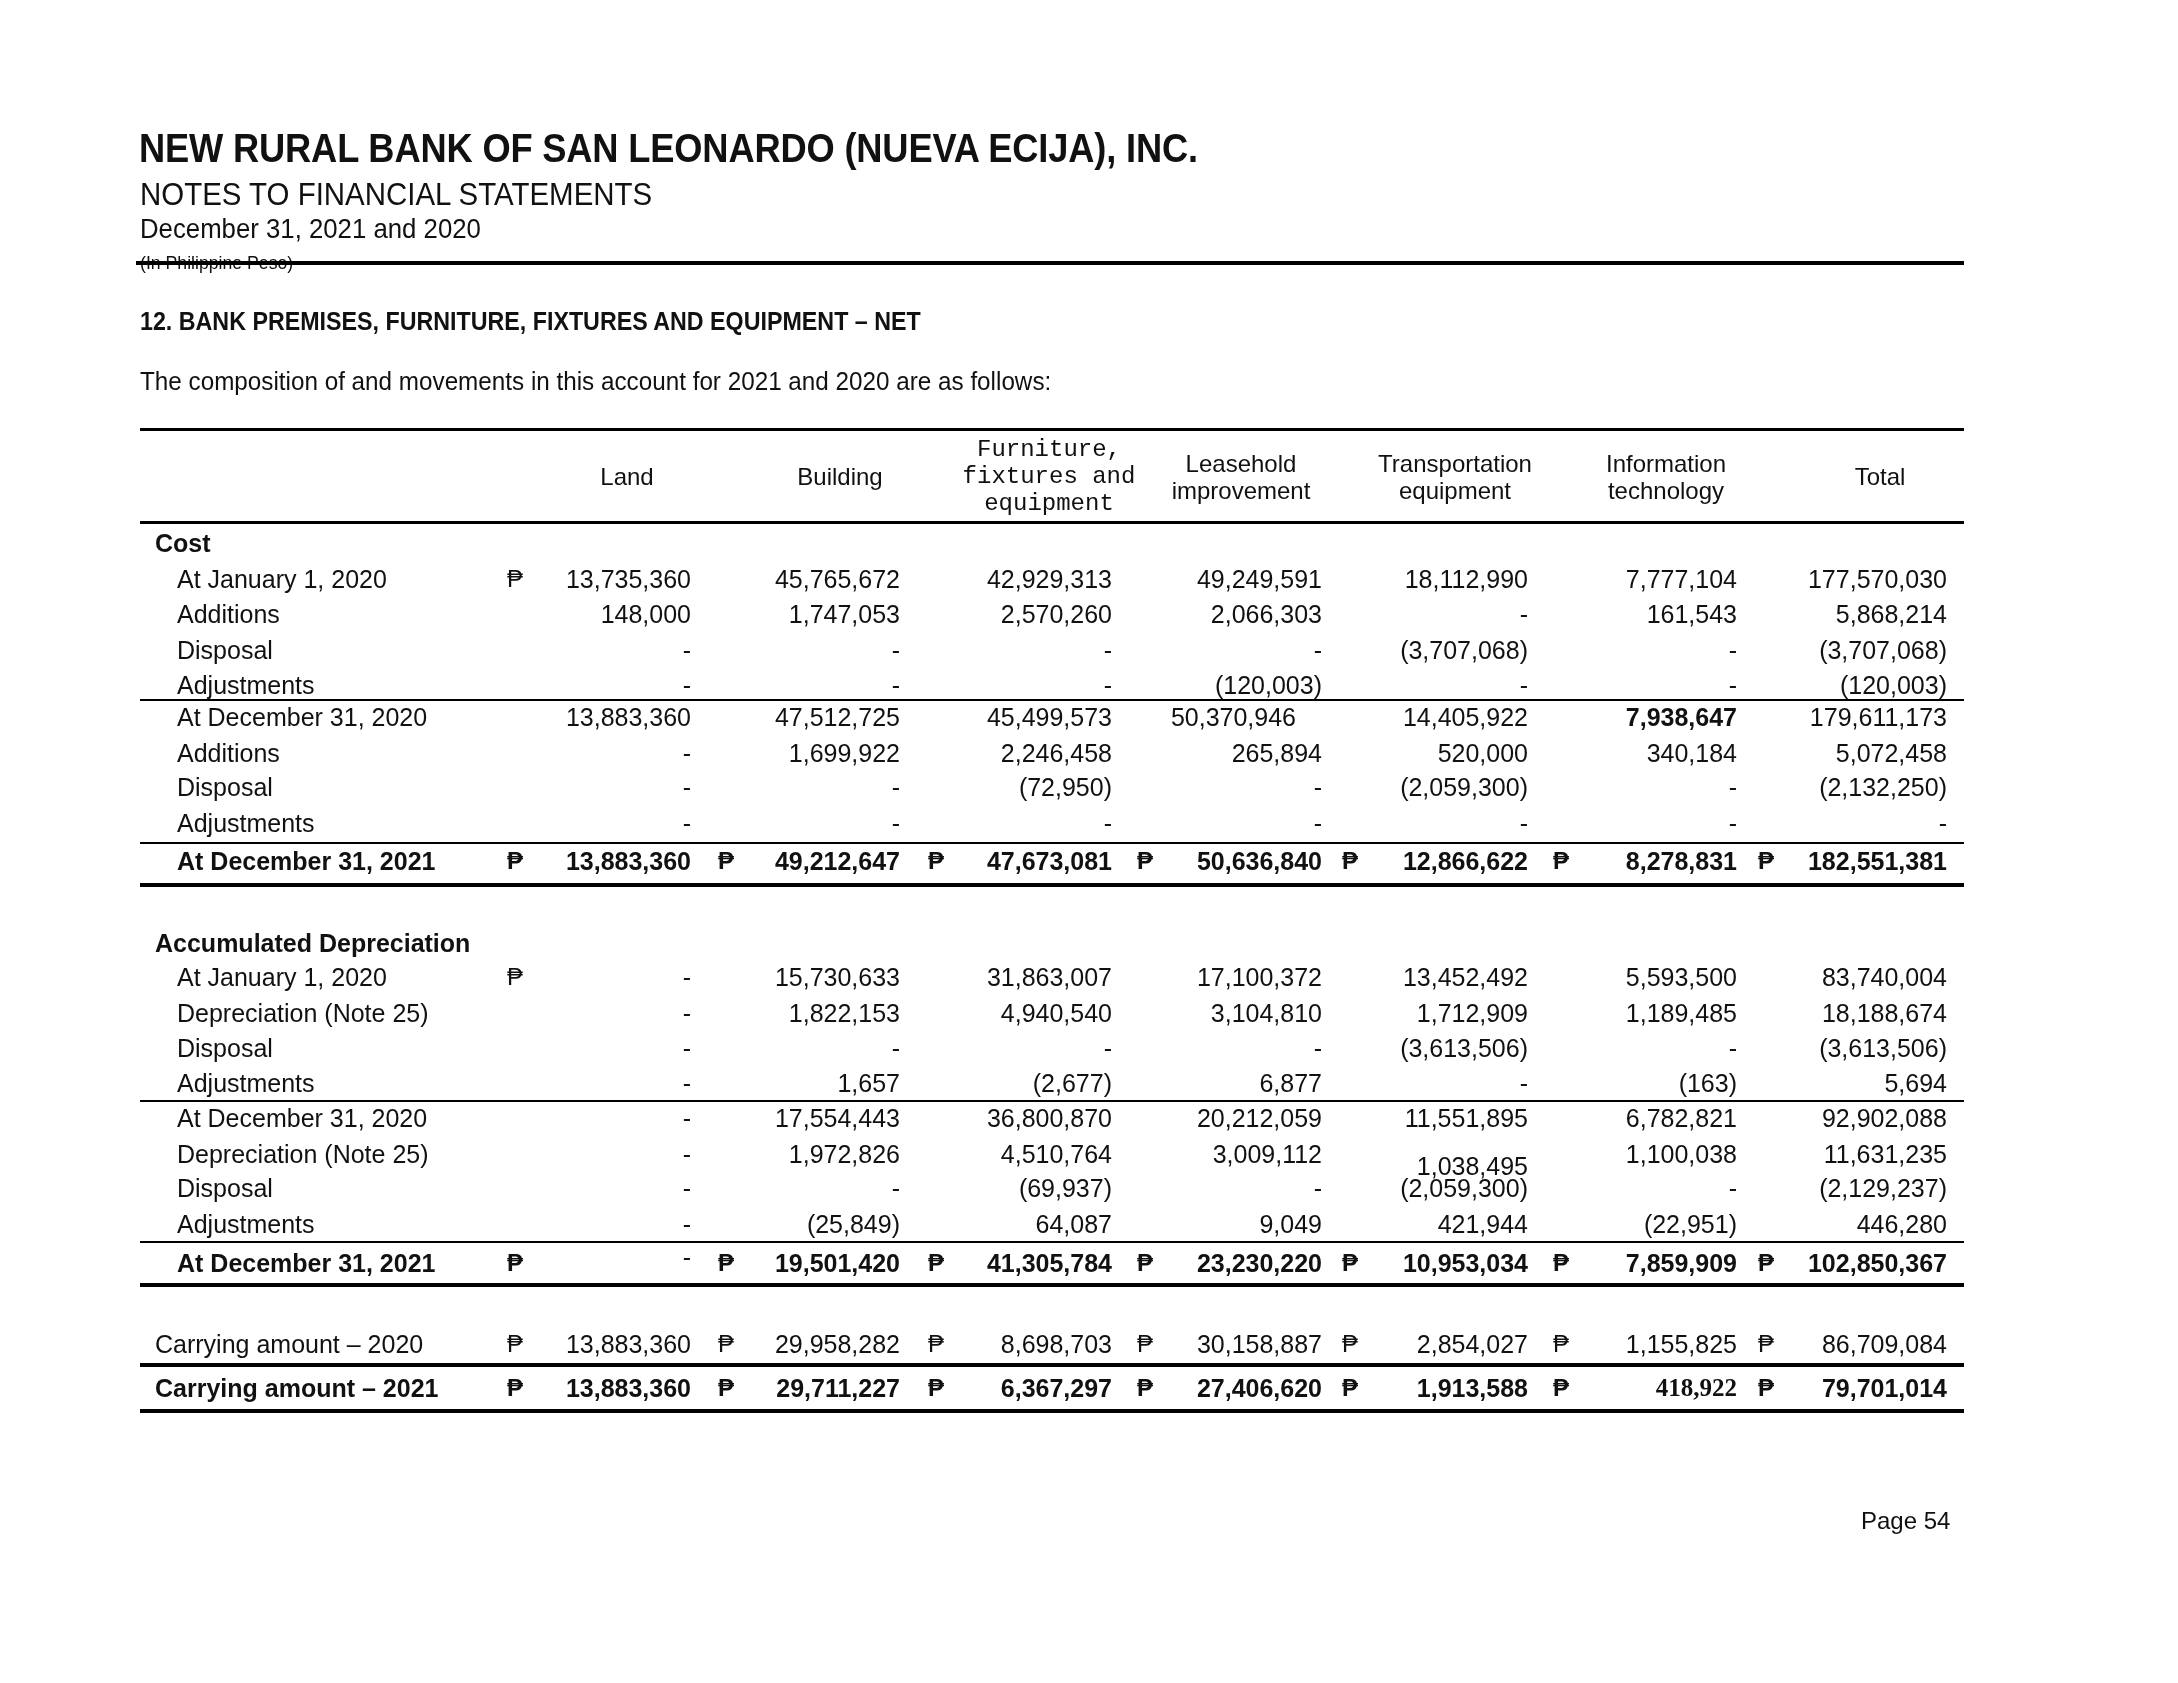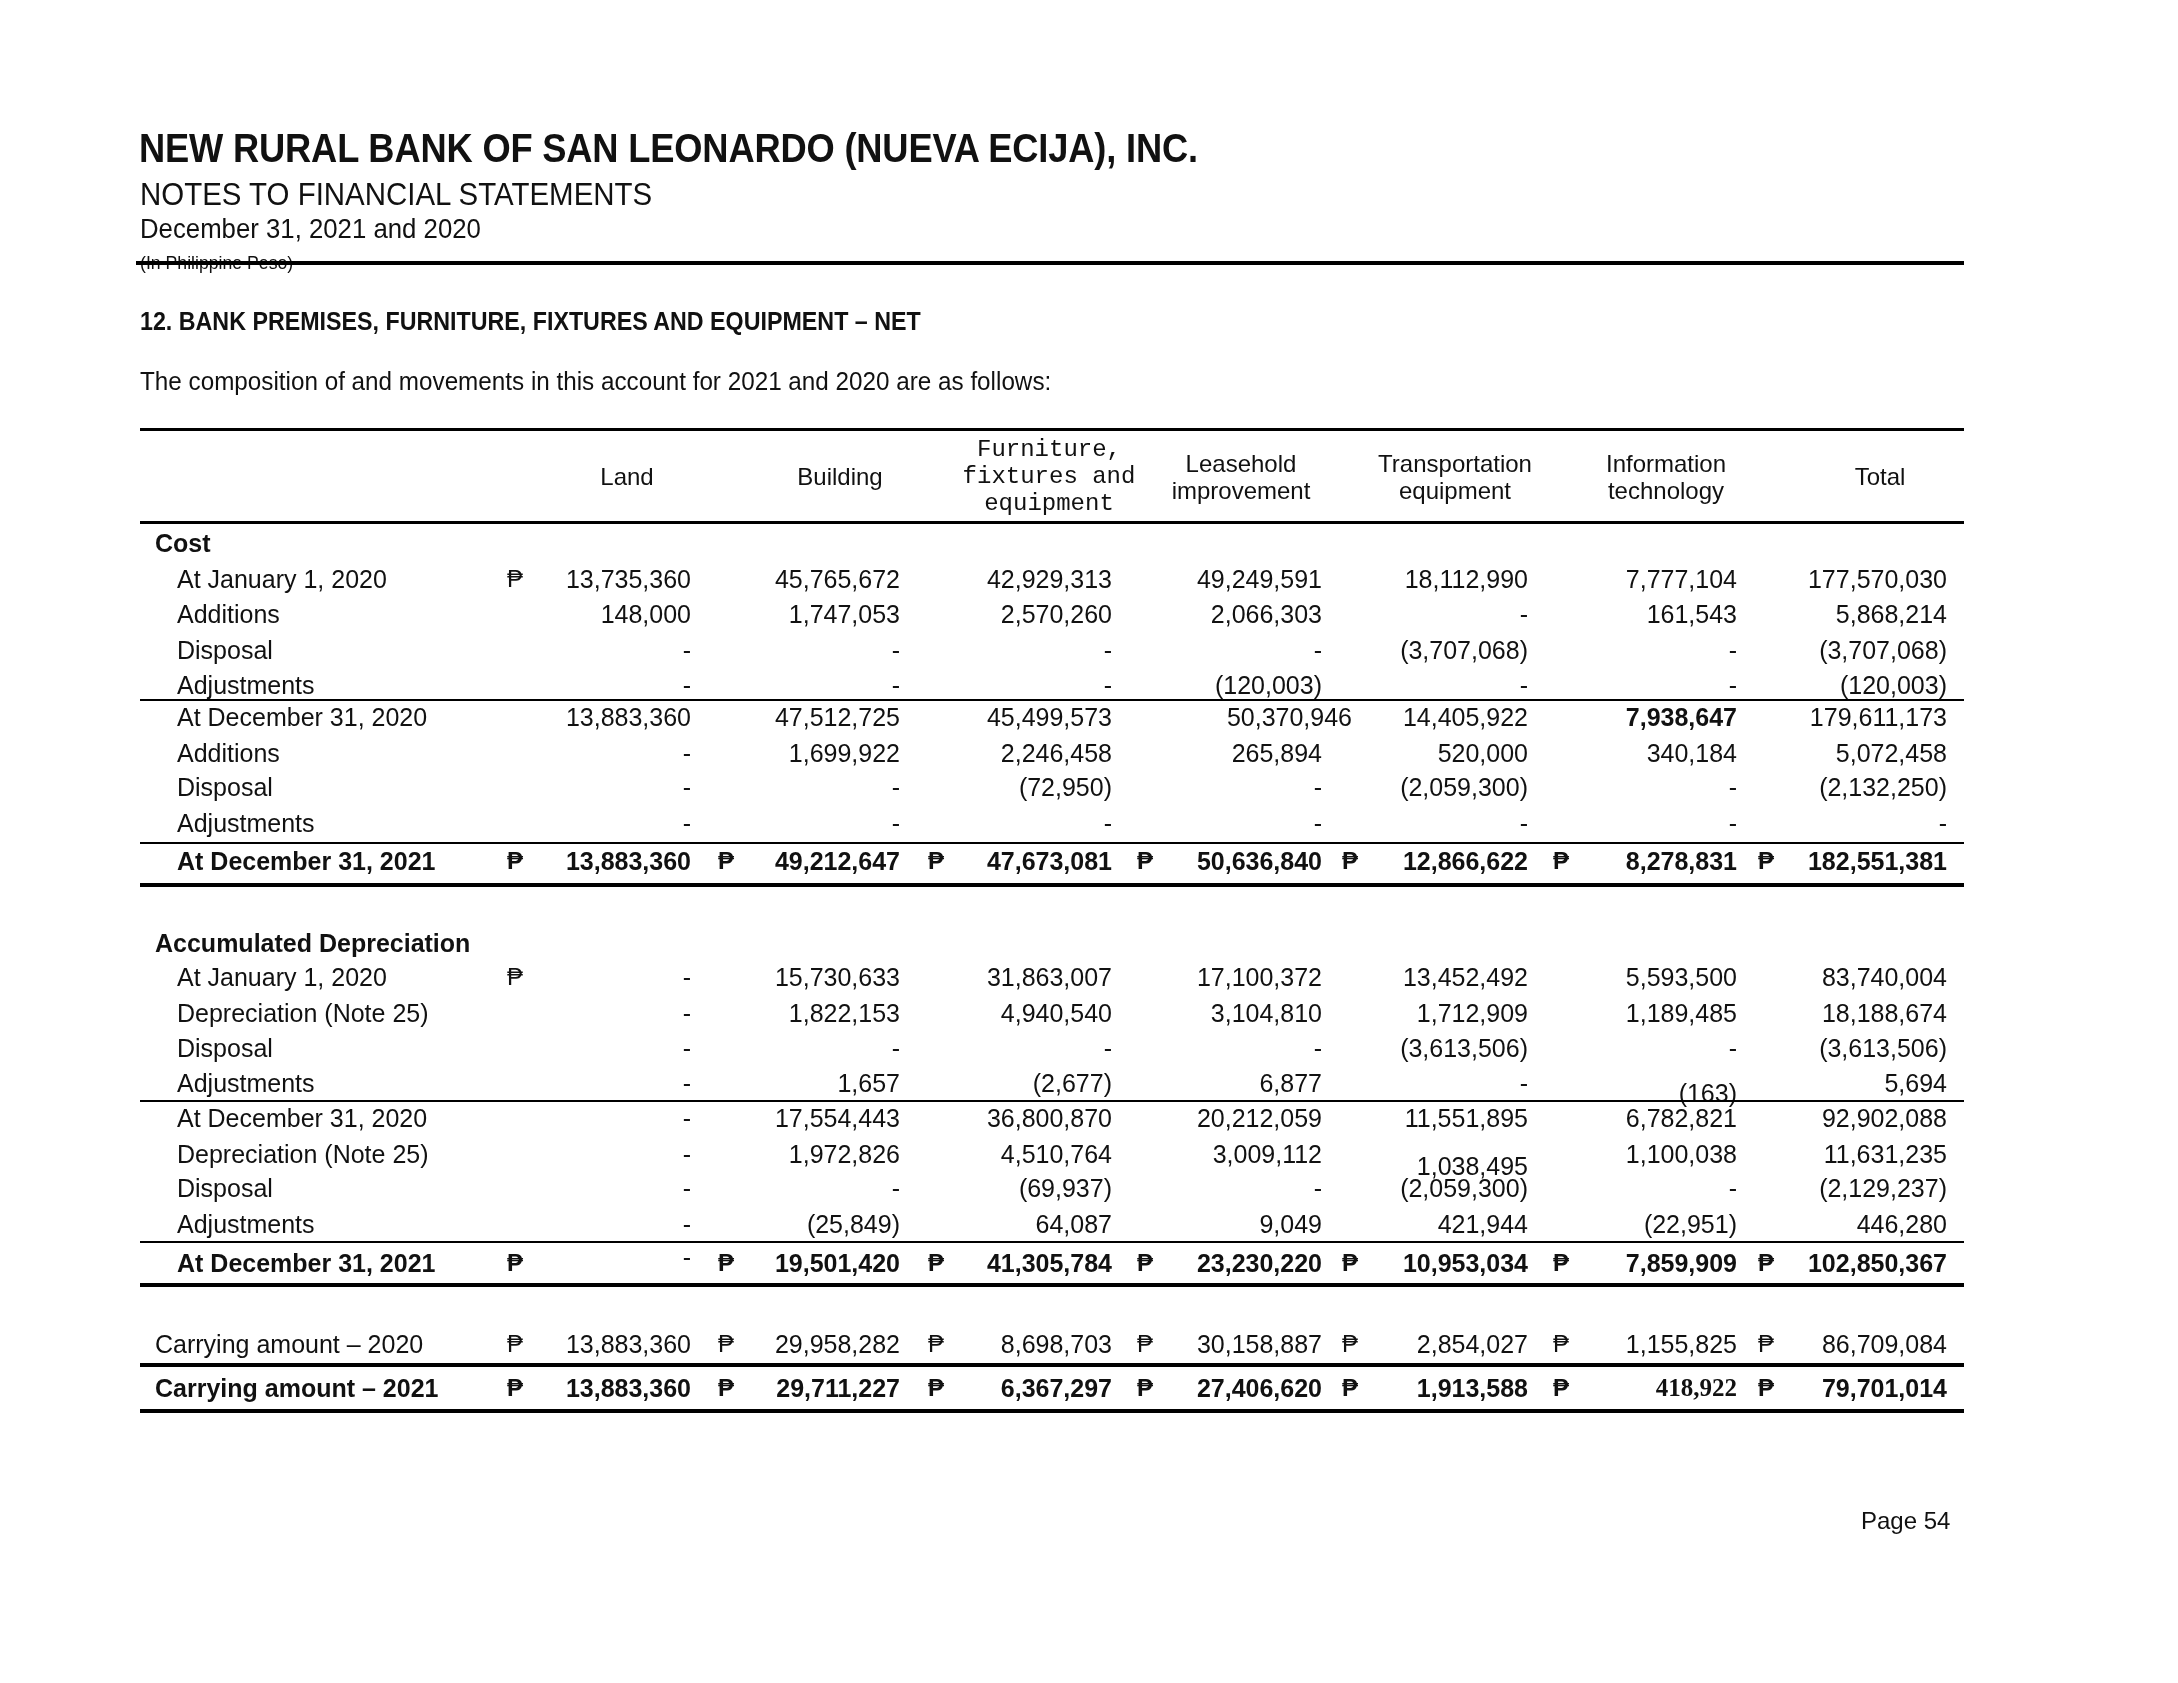--- a/index.html
+++ b/index.html
@@ -113,21 +113,21 @@
           <span class="val" style="right: 642px;">(120,003)</span>
           <span class="val dash" style="right: 436px;">-</span>
           <span class="val dash" style="right: 227px;">-</span>
           <span class="val" style="right: 17px;">(120,003)</span>
         </div>
         <div class="row" style="top: 700px;">
           <span class="lbl" style="left: 37px;">At December 31, 2020</span>
           <span class="val" style="right: 1273px;">13,883,360</span>
           <span class="val" style="right: 1064px;">47,512,725</span>
           <span class="val" style="right: 852px;">45,499,573</span>
-          <span class="val" style="right: 612px;">50,370,946</span>
+          <span class="val" style="right: 668px;">50,370,946</span>
           <span class="val" style="right: 436px;">14,405,922</span>
           <span class="val" style="right: 227px; font-weight: bold;">7,938,647</span>
           <span class="val" style="right: 17px;">179,611,173</span>
         </div>
         <div class="row" style="top: 736px;">
           <span class="lbl" style="left: 37px;">Additions</span>
           <span class="val dash" style="right: 1273px;">-</span>
           <span class="val" style="right: 1064px;">1,699,922</span>
           <span class="val" style="right: 852px;">2,246,458</span>
           <span class="val" style="right: 642px;">265,894</span>
@@ -206,21 +206,21 @@
           <span class="val dash" style="right: 227px;">-</span>
           <span class="val" style="right: 17px;">(3,613,506)</span>
         </div>
         <div class="row" style="top: 1066px;">
           <span class="lbl" style="left: 37px;">Adjustments</span>
           <span class="val dash" style="right: 1273px;">-</span>
           <span class="val" style="right: 1064px;">1,657</span>
           <span class="val" style="right: 852px;">(2,677)</span>
           <span class="val" style="right: 642px;">6,877</span>
           <span class="val dash" style="right: 436px;">-</span>
-          <span class="val" style="right: 227px; margin-top: 10px;">(163)</span>
+          <span class="val" style="right: 227px;">(163)</span>
           <span class="val" style="right: 17px;">5,694</span>
         </div>
         <div class="row" style="top: 1101px;">
           <span class="lbl" style="left: 37px;">At December 31, 2020</span>
           <span class="val dash" style="right: 1273px;">-</span>
           <span class="val" style="right: 1064px;">17,554,443</span>
           <span class="val" style="right: 852px;">36,800,870</span>
           <span class="val" style="right: 642px;">20,212,059</span>
           <span class="val" style="right: 436px;">11,551,895</span>
           <span class="val" style="right: 227px;">6,782,821</span>

